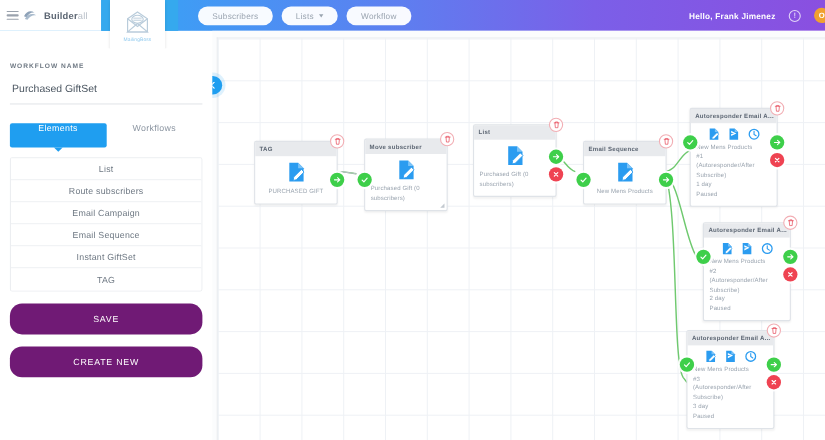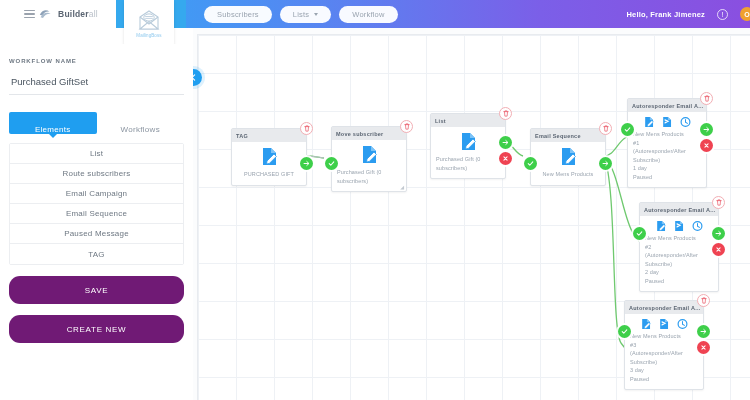--- a/index.html
+++ b/index.html
@@ -11,24 +11,23 @@
   }
   #app { position: relative; width: 750px; height: 400px; }
 
   
   .topbar {
     position: absolute; left: 0; top: 0; width: 750px; height: 28px;
     background: linear-gradient(90deg, #2fa8f0 0%, #3f9cf5 22%, #5d7ff0 48%, #7b5fe8 72%, #8a4fe0 100%);
     display: flex; align-items: center;
   }
   .brandzone {
-    width: 116px; height: 28px; background: #ffffff;
+    width: 92px; height: 28px; background: #ffffff;
     display: flex; align-items: center; gap: 4px; padding-left: 6px;
     flex: 0 0 auto;
-    justify-content: center;
   }
   .hamburger { display: flex; flex-direction: column; gap: 2px; width: 11px; cursor: pointer; }
   .hamburger span { display: block; height: 1.5px; background: #9aa2ad; border-radius: 1px; }
   .brand-logo { display: flex; align-items: center; gap: 3px; }
   .brand-mark { width: 16px; height: 14px; }
   .brand-text { font-size: 8.5px; color: #5b6572; letter-spacing: .2px; font-weight: 600; }
   .brand-text .lite { color: #b8bfc8; font-weight: 400; }
 
   .appswitch {
     width: 70px; height: 28px; background: #35a9ee;
@@ -82,21 +81,21 @@
     margin-bottom: 7px;
   }
   .wf-input {
     width: 100%; border: none; border-bottom: 1px solid #e3e6ea;
     font-family: "Liberation Sans", sans-serif;
     font-size: 9.5px; color: #4a5560; padding: 0 0 7px 2px;
     background: transparent; outline: none;
   }
   .tabsrow { display: flex; margin-top: 17px; }
   .tab {
-    flex: 1; height: 22px; display: flex; align-items: flex-end; justify-content: center;
+    flex: 1; height: 22px; display: flex; align-items: flex-start; justify-content: center;
     font-size: 8px; letter-spacing: .3px; cursor: pointer; position: relative;
   }
   .tab.active { background: #1f9ef0; color: #ffffff; border-radius: 2px; }
   .tab.active::after {
     content: ""; position: absolute; bottom: -4px; left: 50%; margin-left: -4px;
     width: 0; height: 0; border-left: 4px solid transparent;
     border-right: 4px solid transparent; border-top: 4px solid #1f9ef0;
   }
   .tab.inactive { color: #8b95a1; }
 
@@ -259,21 +258,21 @@
       <div class="elem">
           <span>Route subscribers</span>
         </div>
       <div class="elem">
           <span>Email Campaign</span>
         </div>
       <div class="elem">
           <span>Email Sequence</span>
         </div>
       <div class="elem">
-          <span>Paused Message</span>
+          <span>Instant GiftSet</span>
         </div>
       <div class="elem">
           <span>TAG</span>
         </div>
     </div>
 
     <button class="btn">SAVE</button>
     <button class="btn">CREATE NEW</button>
   </div>
 

